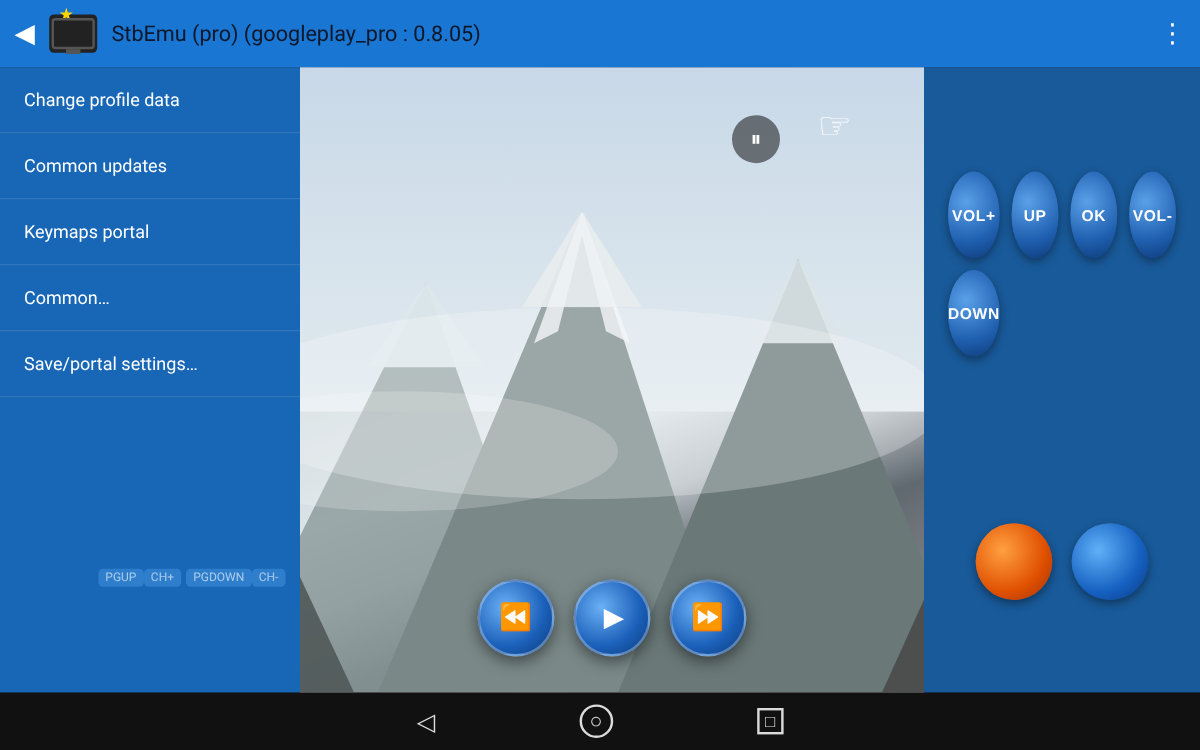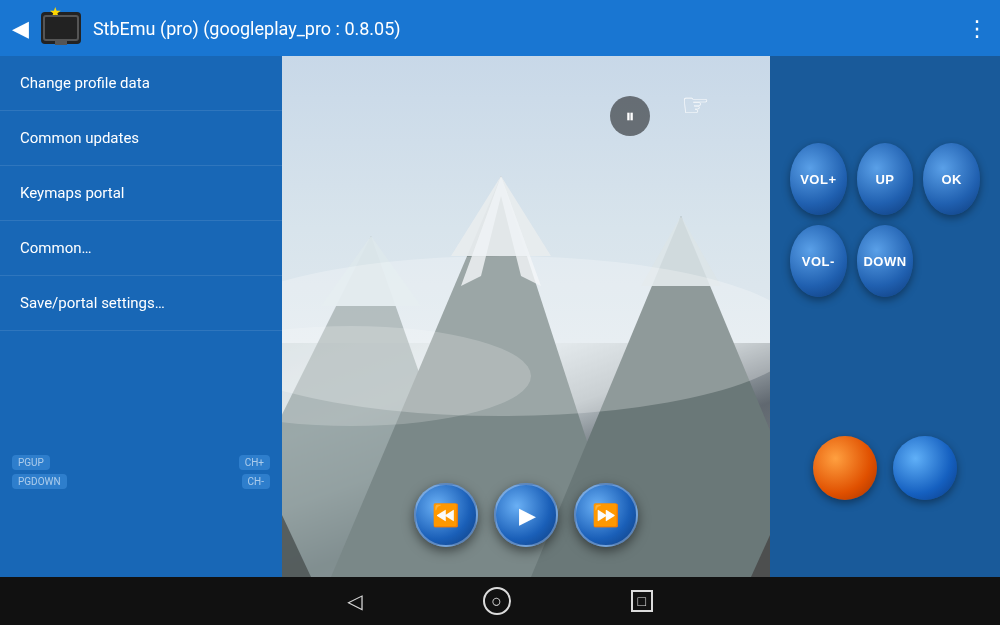--- a/index.html
+++ b/index.html
@@ -43,61 +43,61 @@
     }
     .top-bar-icon::before {
       content: '★';
       color: #FFD700;
       font-size: 14px;
       position: absolute;
       top: -8px;
       left: 8px;
     }
     .top-bar-title {
-      color: #ffffff;
+      color: #0f172a;
       font-size: 18px;
       font-weight: 400;
       flex: 1;
     }
     .top-bar-menu {
       color: white;
       font-size: 22px;
       cursor: pointer;
     }
 
     
     .main-content {
       display: flex;
       width: 100%;
       height: calc(625px - 56px - 48px);
     }
 
     
     .sidebar {
-      width: 282px;
+      width: 250px;
       background: rgba(25, 118, 210, 0.85);
       height: 100%;
       padding: 0;
       position: relative;
       z-index: 5;
     }
     .sidebar-item {
       color: white;
       font-size: 15px;
       padding: 18px 20px;
       cursor: pointer;
       border-bottom: 1px solid rgba(255,255,255,0.1);
     }
     .keymap-hints {
       position: absolute;
       bottom: 80px;
       left: 0;
       width: 100%;
       display: flex;
-      flex-direction: column;
+      flex-direction: row;
       gap: 4px;
       padding: 8px 12px;
       justify-content: flex-end;
     }
     .keymap-row {
       display: flex;
       justify-content: space-between;
       color: rgba(255,255,255,0.5);
       font-size: 11px;
     }
@@ -197,21 +197,21 @@
       height: 100%;
       display: flex;
       flex-direction: column;
       align-items: center;
       justify-content: space-around;
       padding: 20px 10px 10px;
       position: relative;
     }
     .dpad-grid {
       display: grid;
-      grid-template-columns: 1fr 1fr 1fr;
+      grid-template-columns: 1fr 1fr 1fr 1fr;
       gap: 10px;
       width: 100%;
       padding: 0 10px;
     }
     .dpad-btn {
       height: 72px;
       border-radius: 50%;
       background: radial-gradient(circle at 35% 35%, #5aa0e8, #2060b0 60%, #0d3a7a);
       border: none;
       color: white;

